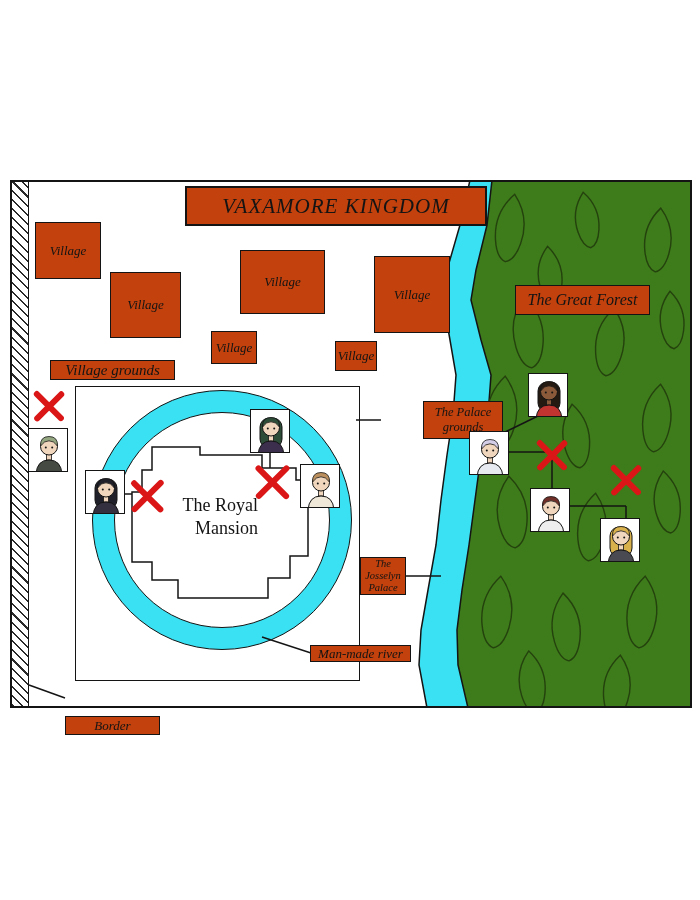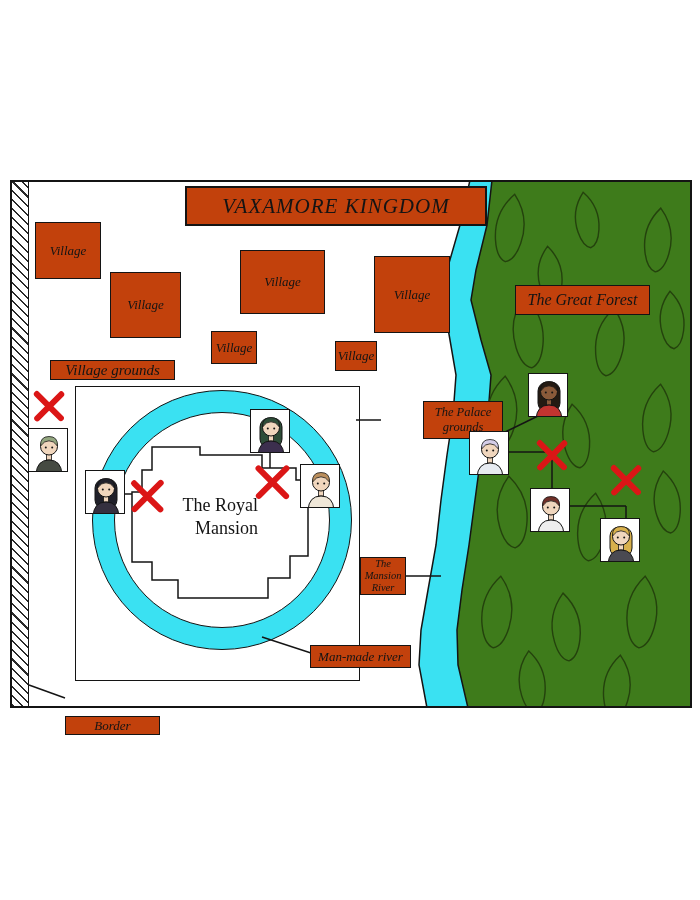--- a/index.html
+++ b/index.html
@@ -27,21 +27,21 @@
   .v1{left:35px;top:222px;width:66px;height:57px;font-size:13px;}
   .v2{left:110px;top:272px;width:71px;height:66px;font-size:13px;}
   .v3{left:240px;top:250px;width:85px;height:64px;font-size:13px;}
   .v4{left:374px;top:256px;width:76px;height:77px;font-size:13px;}
   .v5{left:211px;top:331px;width:46px;height:33px;font-size:13px;white-space:nowrap;}
   .v6{left:335px;top:341px;width:42px;height:30px;font-size:13px;white-space:nowrap;}
   .village-grounds{left:50px;top:360px;width:125px;height:20px;font-size:15px;}
   .palace-grounds-label{left:380px;top:401px;width:80px;height:38px;font-size:12.5px;line-height:1.2;margin-left:43px;}
   .great-forest-label{left:515px;top:285px;width:135px;height:30px;font-size:16px;text-align:right;}
   .josselyn-label{left:360px;top:557px;width:46px;height:38px;font-size:10.5px;line-height:1.15;}
-  .man-made-label{left:310px;top:645px;width:101px;height:23px;font-size:13px;}
+  .man-made-label{left:310px;top:645px;width:101px;height:17px;font-size:13px;}
   .border-label{left:65px;top:716px;width:95px;height:19px;font-size:13px;}
 
   
   .palace-rect{position:absolute;left:75px;top:386px;width:285px;height:295px;
                border:1.5px solid var(--ink,#141414);box-sizing:border-box;z-index:1;}
 
   
   .ring-outer{position:absolute;left:92px;top:390px;width:260px;height:260px;border-radius:50%;
               background:var(--cyan,#3ae1f2);border:1.5px solid var(--ink,#141414);box-sizing:border-box;z-index:1;}
   .ring-inner{position:absolute;left:114px;top:412px;width:216px;height:216px;border-radius:50%;
@@ -133,21 +133,21 @@
   <div class="box title-box">VAXAMORE KINGDOM</div>
   <div class="box v1">Village</div>
   <div class="box v2">Village</div>
   <div class="box v3">Village</div>
   <div class="box v4">Village</div>
   <div class="box v5">Village</div>
   <div class="box v6">Village</div>
   <div class="box village-grounds">Village grounds</div>
   <div class="box palace-grounds-label">The Palace grounds</div>
   <div class="box great-forest-label">The Great Forest</div>
-  <div class="box josselyn-label">The Mansion River</div>
+  <div class="box josselyn-label">The Josselyn Palace</div>
   <div class="box man-made-label">Man-made river</div>
   <div class="box border-label">Border</div>
 
   <div class="portrait pos-p1"><svg viewBox="0 0 40 44" width="40" height="44">
 
     <rect x="17.5" y="24" width="5" height="7" fill="#f0d6bd" stroke="#141414" stroke-width="0.8"></rect>
     <path d="M7 45 Q8 31 20 31 Q32 31 33 45 Z" fill="#454a42" stroke="#141414" stroke-width="1"></path>
     <circle cx="20" cy="17.5" r="8.5" fill="#f0d6bd" stroke="#141414" stroke-width="1"></circle>
     <path d="M11.5 17 Q11 7.5 20 7.5 Q29 7.5 28.5 17 Q24.5 11.5 20 11.8 Q15.5 11.5 11.5 17 Z" fill="#93a67f" stroke="#141414" stroke-width="0.8"></path>
     <circle cx="16.8" cy="18.5" r="1" fill="#141414"></circle>

